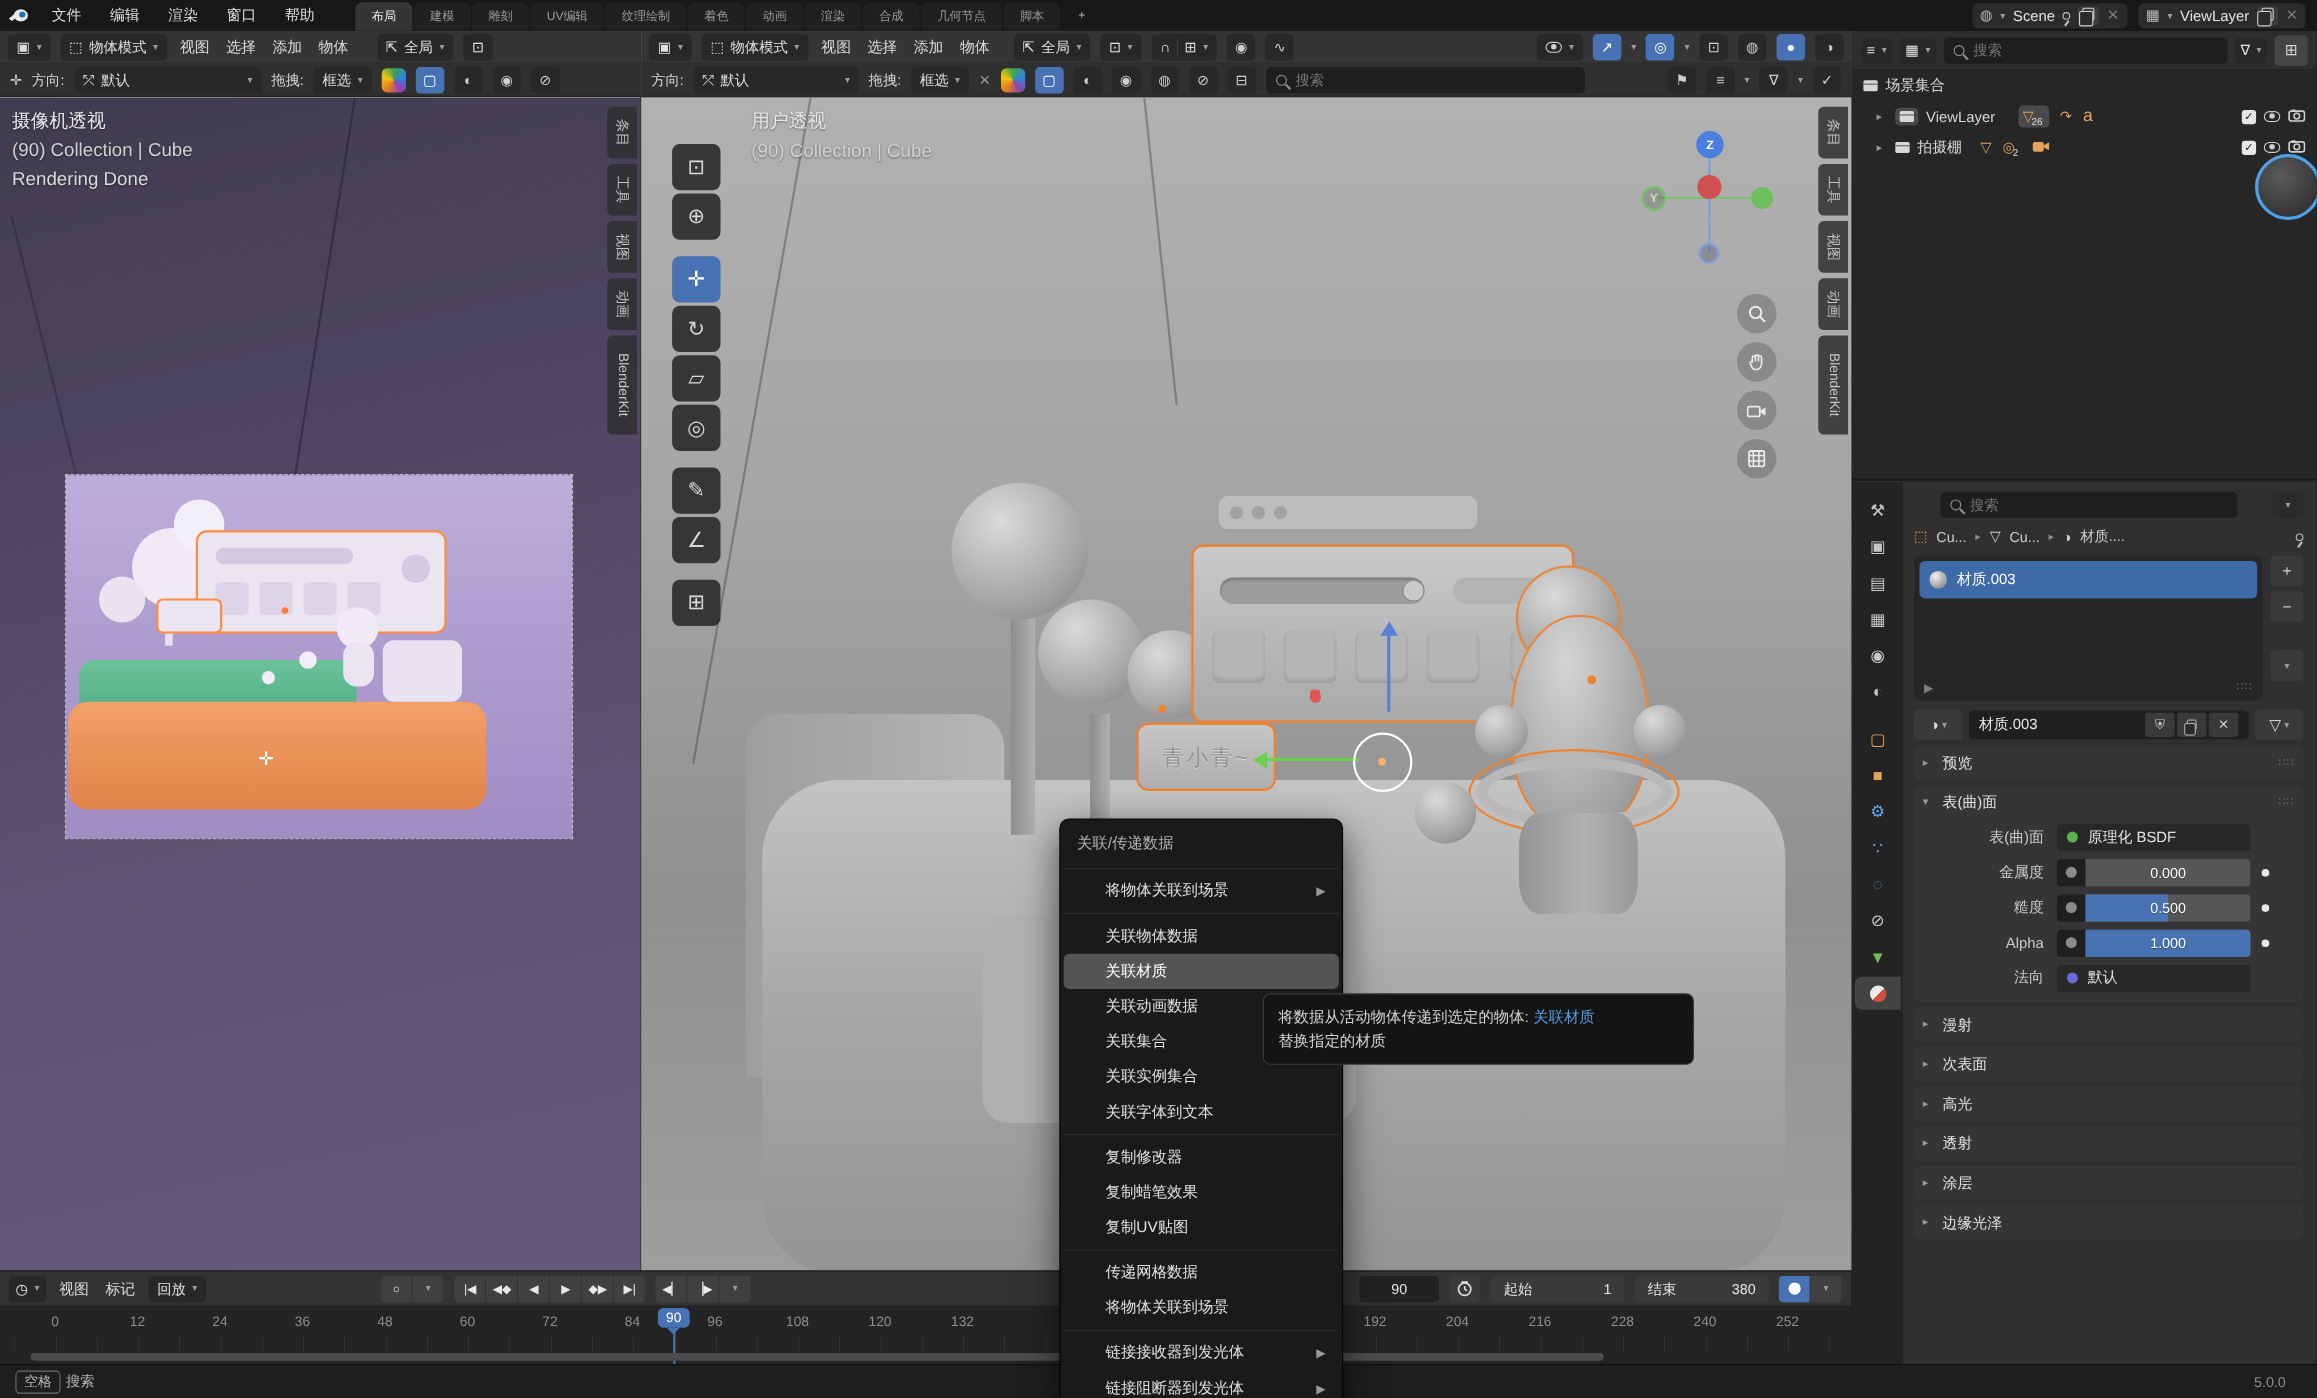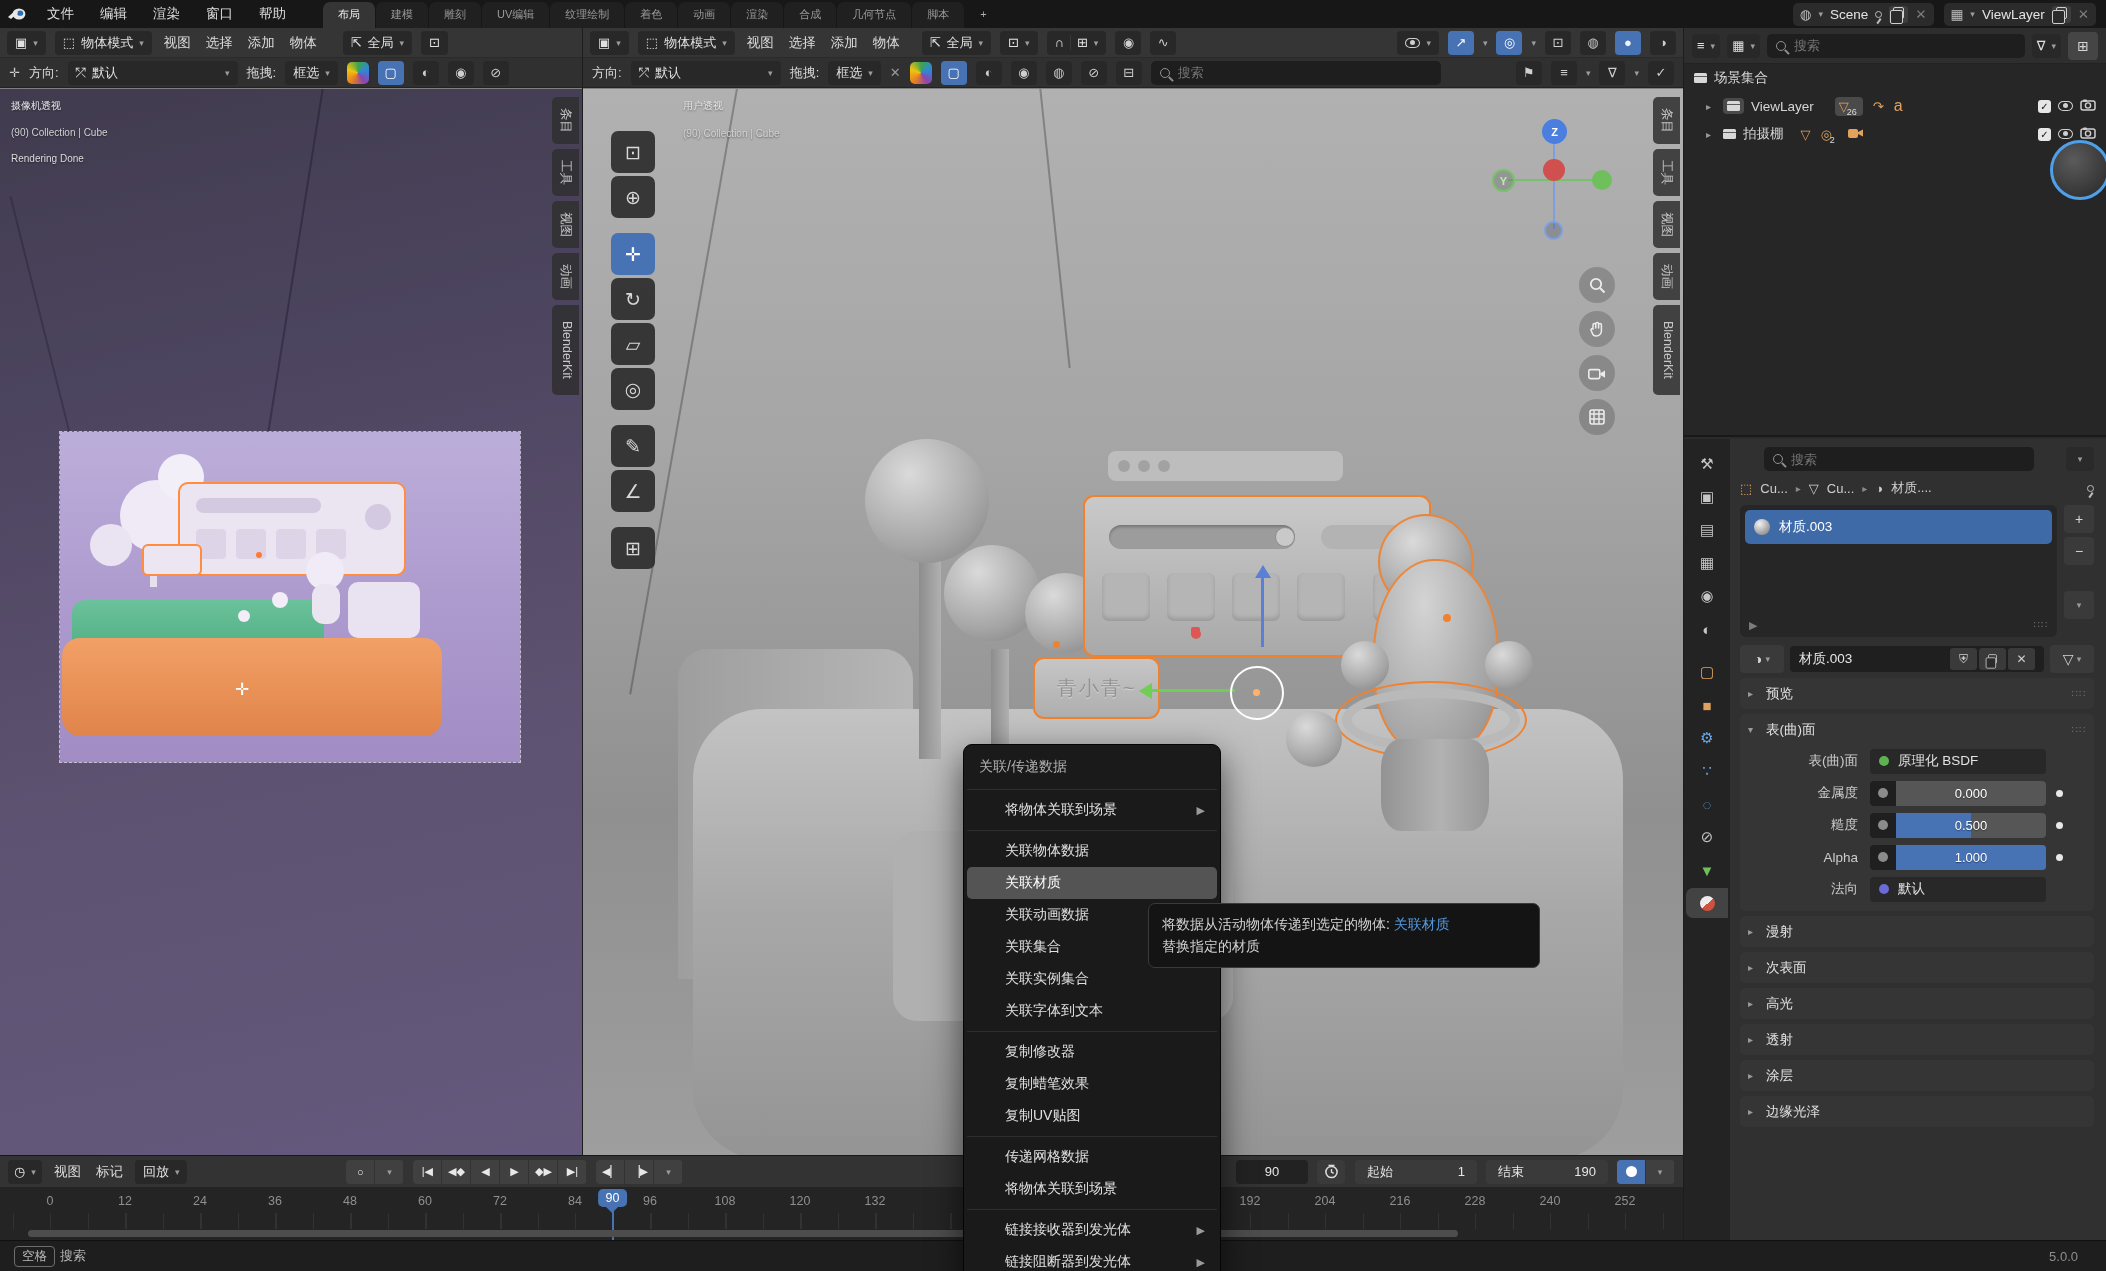--- a/index.html
+++ b/index.html
@@ -34,21 +34,21 @@
 #left-vp{left:0;width:582px}
 #center-vp{left:583px;width:1100px}
 .vp-header{height:30px;background:#353535;display:flex;align-items:center;padding:0 7px;gap:9px;border-bottom:1px solid #2a2a2a;position:relative;z-index:6}
 .vp-subheader{height:30px;background:#303030;display:flex;align-items:center;padding:0 9px;gap:9px;position:relative;z-index:6;border-bottom:1px solid #222}
 .w{background:#282828;border-radius:4px;height:24px;display:flex;align-items:center;padding:0 8px;gap:6px;font-size:13px;color:#e0e0e0;white-space:nowrap}
 .hmenu{font-size:13.5px;color:#dcdcdc;padding:0 3px}
 .chev{font-size:9px;color:#9c9c9c}
 .tgl{width:26px;height:24px;background:#282828;border-radius:4px;display:flex;align-items:center;justify-content:center;color:#cfcfcf;font-size:13px}
 .tgl.on{background:#4772b3;color:#fff}
 .vp-canvas{position:absolute;top:61px;left:0;right:0;bottom:0;overflow:hidden}
-.overlay-text{position:absolute;z-index:5;color:#e8e8e8;font-size:10px;text-shadow:0 1px 2px rgba(0,0,0,.45);line-height:1}
+.overlay-text{position:absolute;z-index:5;color:#e8e8e8;font-size:17px;text-shadow:0 1px 2px rgba(0,0,0,.45);line-height:1}
 .sidetabs{position:absolute;right:3px;top:8px;z-index:6;display:flex;flex-direction:column;gap:5px}
 .st{writing-mode:vertical-rl;text-orientation:sideways;background:#2f2f2fd9;color:#c6c6c6;font-size:12.5px;padding:11px 5px;border-radius:5px 0 0 5px}
 .st.bk{padding:16px 5px}
 
 #left-canvas{background:linear-gradient(168deg,#565064 0%,#6c6283 32%,#84759b 62%,#8f7fae 100%)}
 .cam-frame{position:absolute;left:59px;top:342px;width:462px;height:332px;border:1px dashed rgba(255,255,255,.55);box-shadow:0 0 0 2000px rgba(32,27,46,.38);z-index:2}
 .cam-inner{position:absolute;inset:0;background:linear-gradient(180deg,#bcaeda 0%,#ac99cd 55%,#a18dc4 100%);overflow:hidden}
 .shape{position:absolute}
 
 #center-canvas{background:linear-gradient(180deg,#b1b1b1 0%,#a5a5a5 35%,#909090 68%,#9e9e9e 100%)}
@@ -767,21 +767,21 @@
           <path d="M7.5 5 v3 l2.2 1.4" fill="none" stroke="#dcdcdc" stroke-width="1.4"></path>
           <path d="M4.5 1.5 h6" stroke="#dcdcdc" stroke-width="1.6"></path>
         </svg>
     </span>
     <span class="tfield" style="width:122px">
         <span>起始</span>
         <span>1</span>
       </span>
     <span class="tfield" style="width:122px">
         <span>结束</span>
-        <span>190</span>
+        <span>380</span>
       </span>
     <span class="tgroup">
       <span class="tbtn" style="background:#4772b3">
           <span style="width:11px;height:11px;border-radius:50%;background:#fff;display:inline-block"></span>
         </span>
       <span class="tbtn">
           <span class="chev">▾</span>
         </span>
     </span>
   </div>

